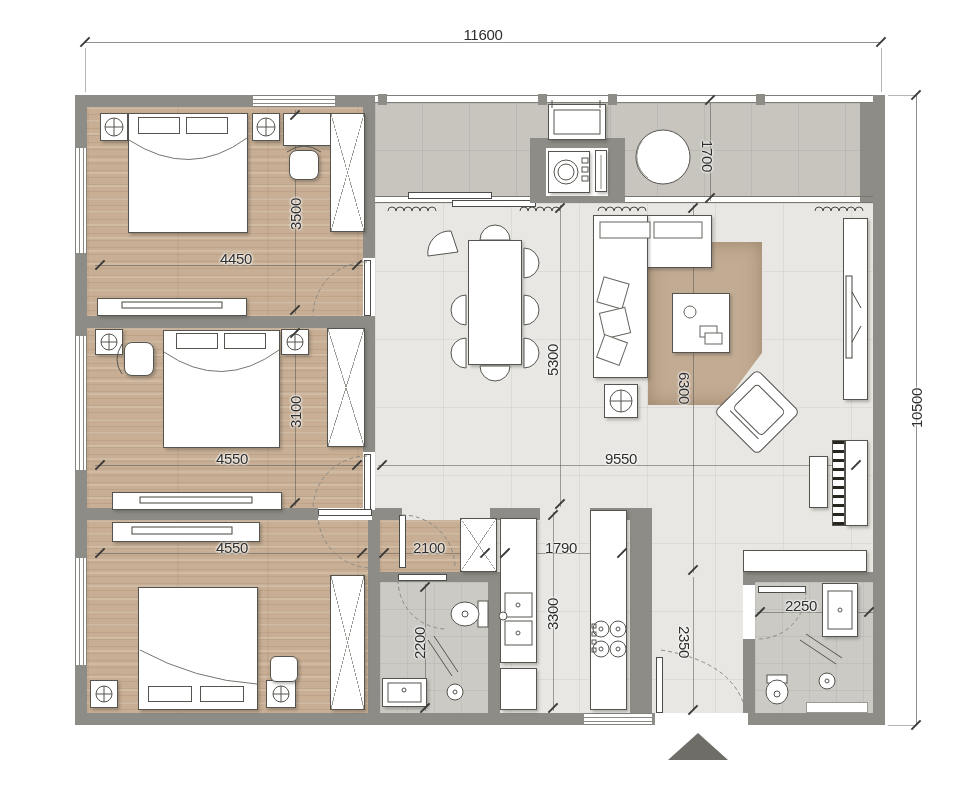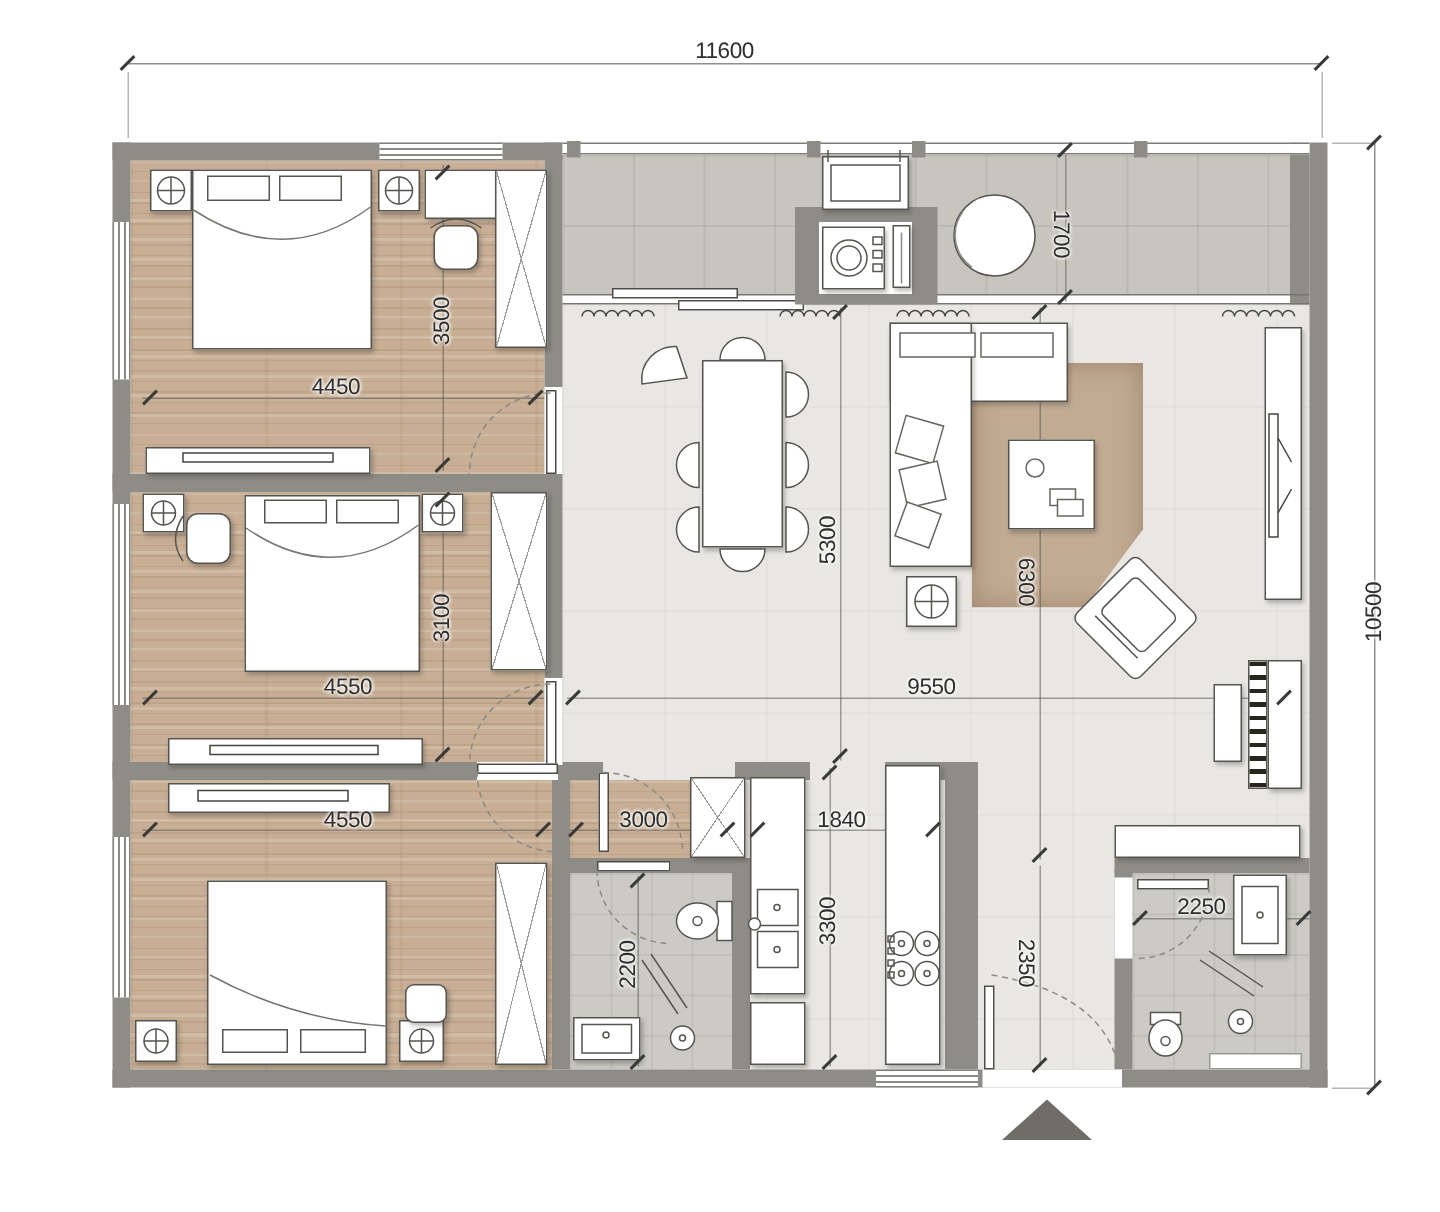--- a/index.html
+++ b/index.html
@@ -350,27 +350,27 @@
   <div class="tk" style="left:710px;top:198px"></div>
   <div class="tk" style="left:760px;top:612px"></div>
   <div class="tk" style="left:869px;top:612px"></div>
   <div class="tk" style="left:425px;top:587px"></div>
   <div class="tk" style="left:425px;top:708px"></div>
   <div class="tk" style="left:553px;top:515px"></div>
   <div class="tk" style="left:553px;top:708px"></div>
 
   <div class="lbl" style="left:483px;top:34px">11600</div>
   <div class="lbl v" style="left:916px;top:408px">10500</div>
-  <div class="lbl" style="left:224px;top:258px">4450</div>
+  <div class="lbl" style="left:236px;top:258px">4450</div>
   <div class="lbl v" style="left:295px;top:214px">3500</div>
   <div class="lbl" style="left:232px;top:458px">4550</div>
   <div class="lbl v" style="left:295px;top:412px">3100</div>
   <div class="lbl" style="left:232px;top:547px">4550</div>
-  <div class="lbl" style="left:429px;top:547px">3000</div>
-  <div class="lbl" style="left:561px;top:547px">1840</div>
+  <div class="lbl" style="left:429px;top:547px">2100</div>
+  <div class="lbl" style="left:561px;top:547px">1790</div>
   <div class="lbl v" style="left:552px;top:614px">3300</div>
   <div class="lbl v" style="left:419px;top:643px">2200</div>
   <div class="lbl v" style="left:552px;top:360px">5300</div>
   <div class="lbl vd" style="left:684px;top:388px">6300</div>
   <div class="lbl" style="left:621px;top:458px">9550</div>
   <div class="lbl vd" style="left:707px;top:156px">1700</div>
   <div class="lbl" style="left:801px;top:605px">2250</div>
   <div class="lbl vd" style="left:684px;top:642px">2350</div>
 
 </div>

